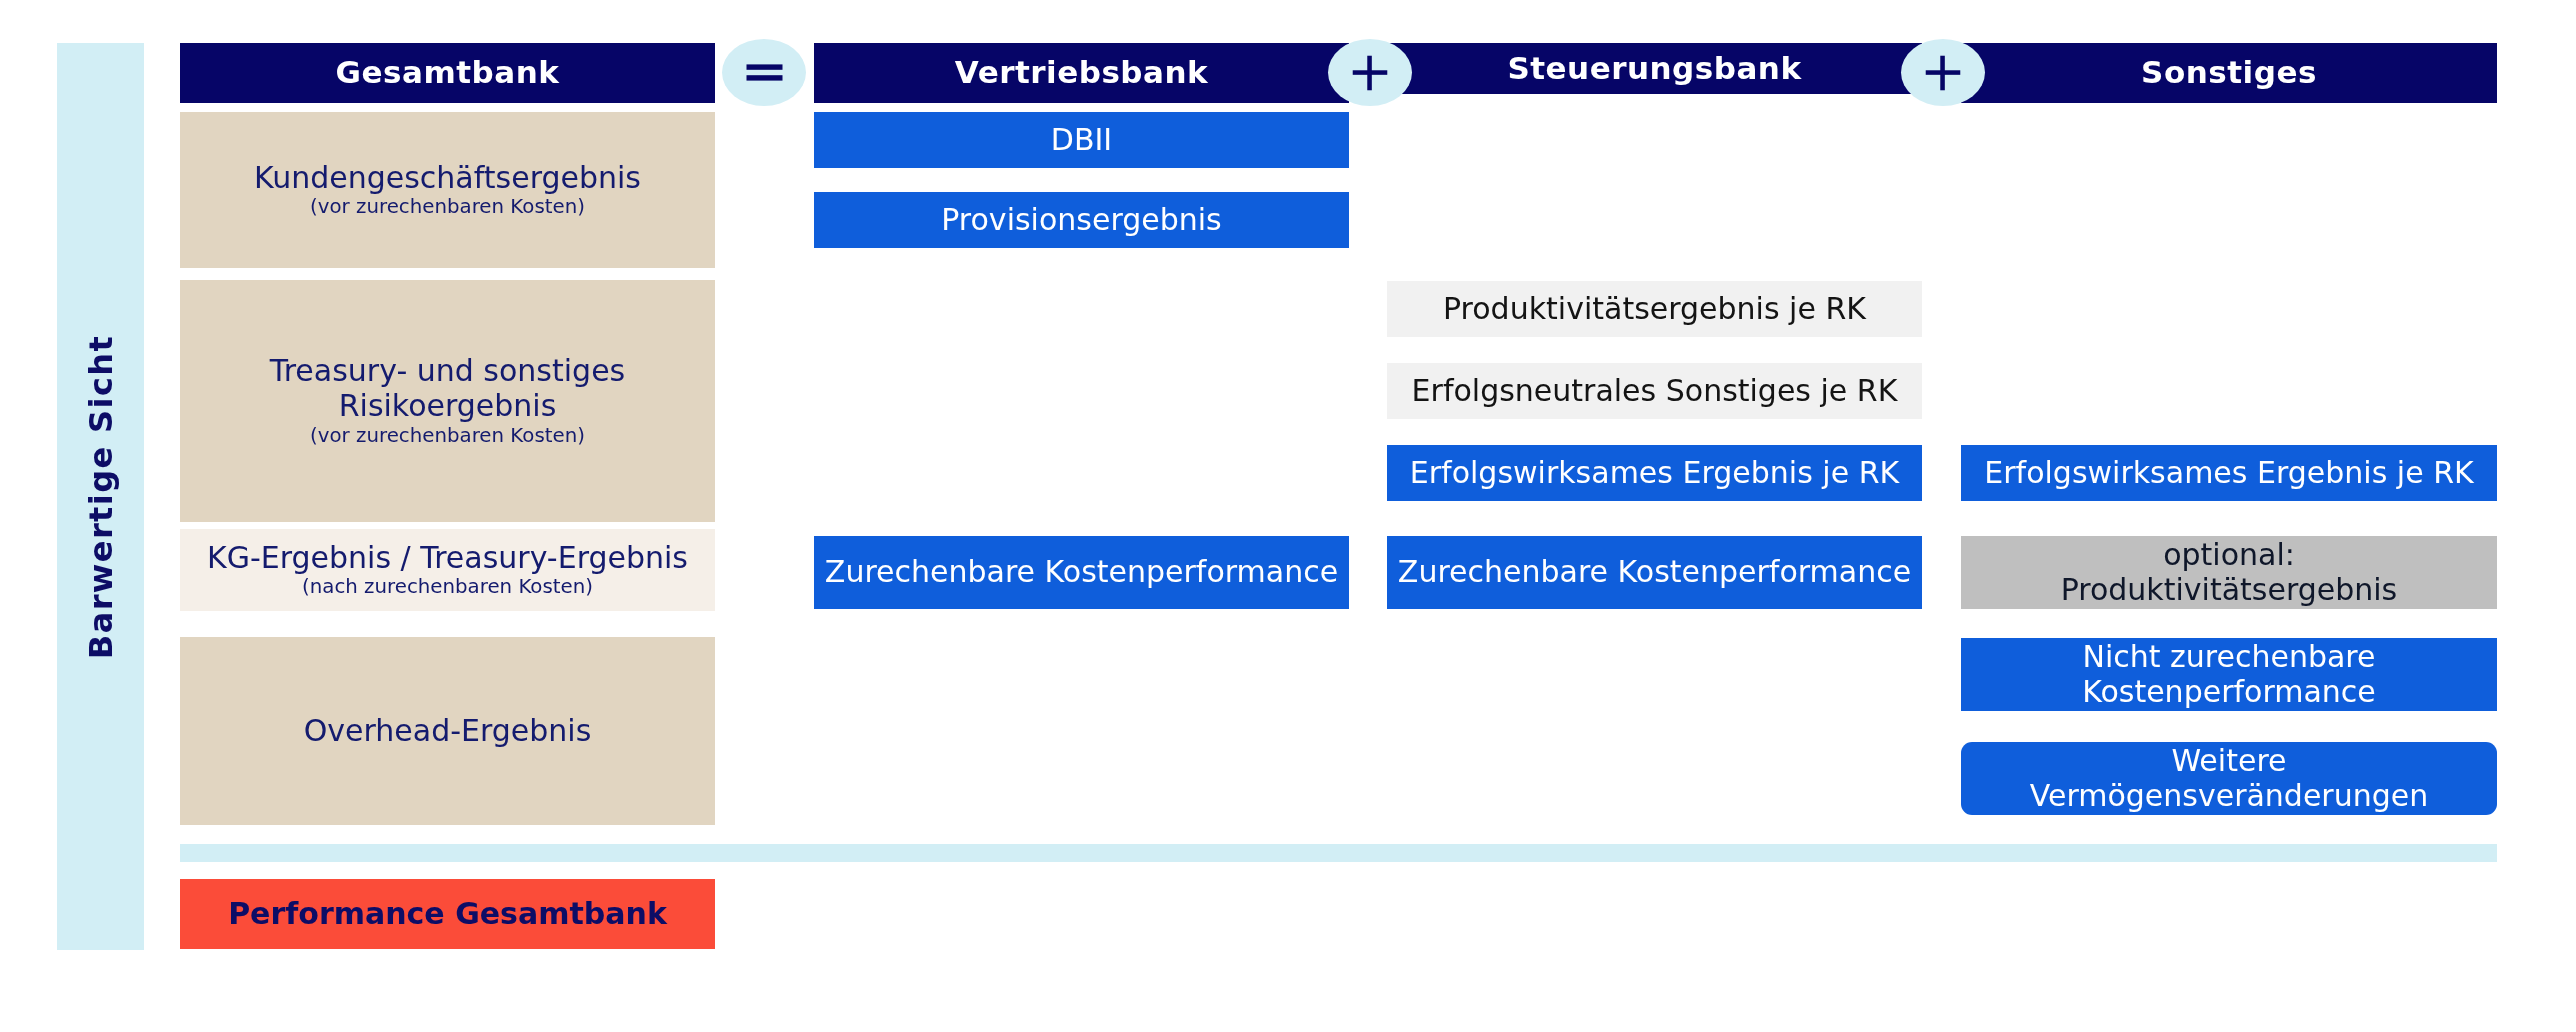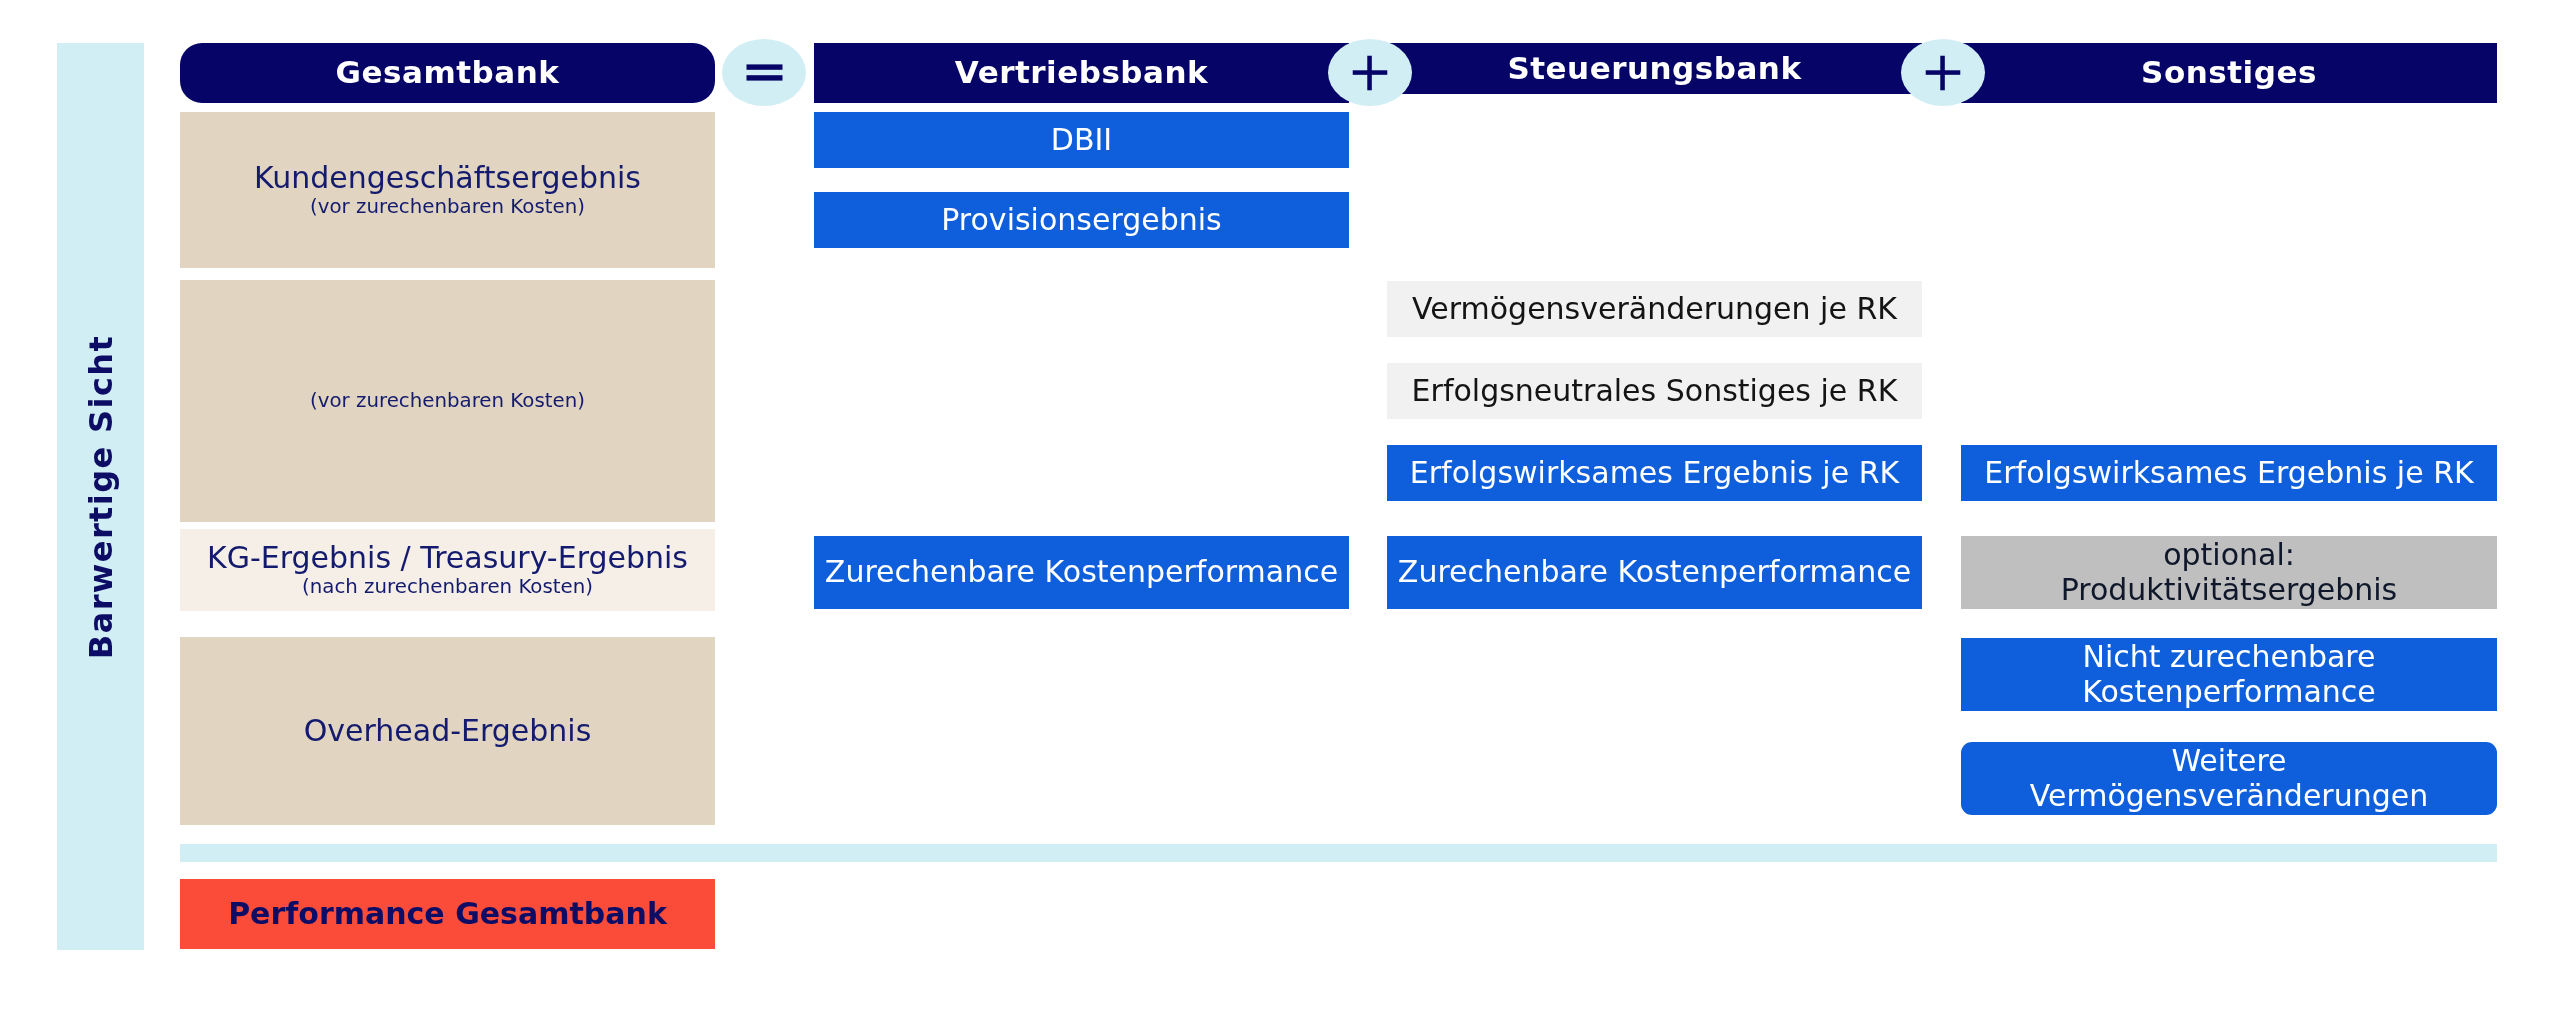--- a/index.html
+++ b/index.html
@@ -127,21 +127,21 @@
 </style>
 </head>
 <body>
 
 <div id="stage">
 
   <div class="side-band">
     <span class="side-band-label">Barwertige Sicht</span>
   </div>
 
-  <div class="box hdr" style="left:180px; top:43px; width:535px; height:60px;border-radius:22px;">
+  <div class="box hdr" style="left:180px; top:43px; width:535px; height:60px;">
     <span class="inner">Gesamtbank</span>
   </div>
 
   <div class="box hdr" style="left:814px; top:43px; width:535px; height:60px;">
     <span class="inner">Vertriebsbank</span>
   </div>
 
   <div class="box hdr" style="left:1387px; top:43px; width:535px; height:51px;">
     <span class="inner">Steuerungsbank</span>
   </div>
@@ -173,20 +173,21 @@
 
   <div class="box beige" style="left:180px; top:112px; width:535px; height:156px;">
     <span class="inner">
       <span>Kundengeschäftsergebnis</span>
       <span class="sub">(vor zurechenbaren Kosten)</span>
     </span>
   </div>
 
   <div class="box beige" style="left:180px; top:280px; width:535px; height:242px;">
     <span class="inner">
+      <span>Treasury- und sonstiges Risikoergebnis</span>
       <span class="sub">(vor zurechenbaren Kosten)</span>
     </span>
   </div>
 
   <div class="box cream" style="left:180px; top:529px; width:535px; height:82px;">
     <span class="inner">
       <span>KG-Ergebnis / Treasury-Ergebnis</span>
       <span class="sub">(nach zurechenbaren Kosten)</span>
     </span>
   </div>
@@ -201,21 +202,21 @@
 
   <div class="box blue" style="left:814px; top:112px; width:535px; height:56px;">
     <span class="inner">DBII</span>
   </div>
 
   <div class="box blue" style="left:814px; top:536px; width:535px; height:73px;">
     <span class="inner">Zurechenbare Kostenperformance</span>
   </div>
 
   <div class="box grey-lt" style="left:1387px; top:281px; width:535px; height:56px;">
-    <span class="inner">Vermögensveränderungen je RK</span>
+    <span class="inner">Produktivitätsergebnis je RK</span>
   </div>
 
   <div class="box grey-lt" style="left:1387px; top:363px; width:535px; height:56px;">
     <span class="inner">Erfolgsneutrales Sonstiges je RK</span>
   </div>
 
   <div class="box blue" style="left:1387px; top:445px; width:535px; height:56px;">
     <span class="inner">Erfolgswirksames Ergebnis je RK</span>
   </div>
 

